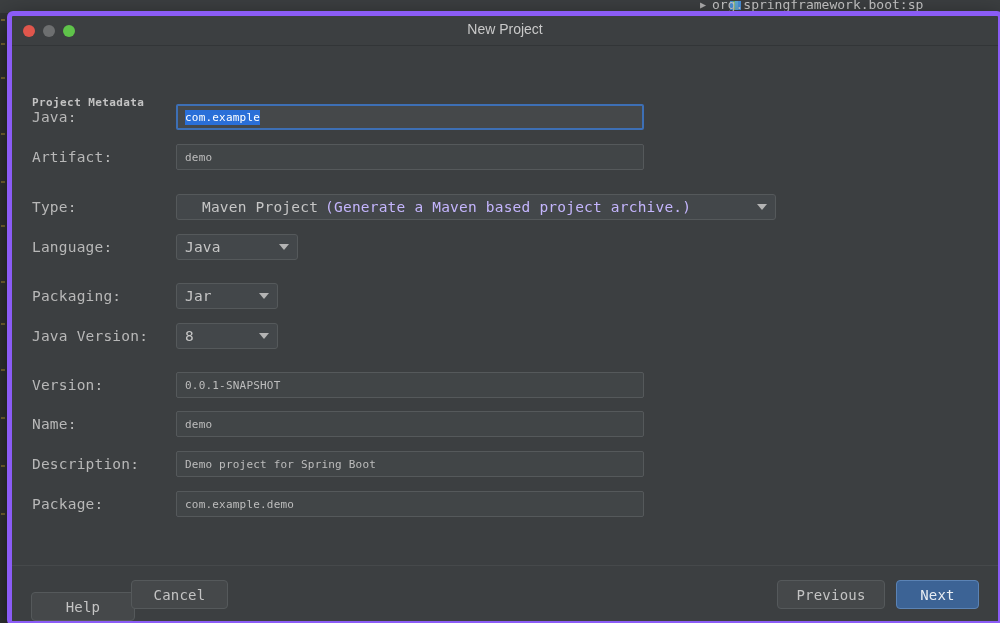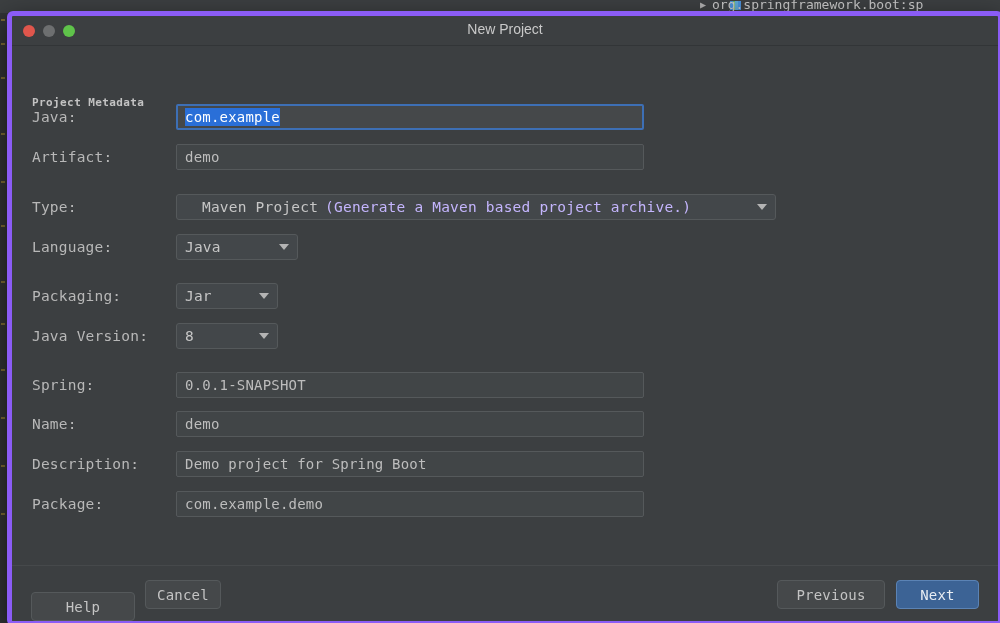--- a/index.html
+++ b/index.html
@@ -148,21 +148,21 @@
     flex: none;
   }
 
   .text-field {
     height: 26px;
     box-sizing: border-box;
     background: #414547;
     border: 1px solid #55595b;
     border-radius: 2px;
     color: #bdbdbd;
-    font-size: 14px;
+    font-size: 11px;
     font-family: "DejaVu Sans Mono", monospace;
     display: flex;
     align-items: center;
     padding: 0 8px;
     letter-spacing: 0.2px;
   }
   .text-field.focused {
     border: 2px solid #3d6fb5;
     background: #45484a;
     padding: 0 7px;
@@ -310,21 +310,21 @@
           </div>
         </div>
         <div class="form-row" style="top: 277px;">
           <div class="row-label">Java Version:</div>
           <div class="combo" style="width: 102px;">
             <span>8</span>
             <span class="combo-arrow"></span>
           </div>
         </div>
         <div class="form-row" style="top: 326px;">
-          <div class="row-label">Spring:</div>
+          <div class="row-label">Version:</div>
           <div class="text-field" style="width: 468px;">
             <span>0.0.1-SNAPSHOT</span>
           </div>
         </div>
         <div class="form-row" style="top: 365px;">
           <div class="row-label">Name:</div>
           <div class="text-field" style="width: 468px;">
             <span>demo</span>
           </div>
         </div>
@@ -338,17 +338,17 @@
           <div class="row-label">Package:</div>
           <div class="text-field" style="width: 468px;">
             <span>com.example.demo</span>
           </div>
         </div>
       </div>
   </div>
 
   <div id="dialog-footer">
       <div class="btn" style="left: 19px; width: 104px; margin-top: 12px;">Help</div>
-      <div class="btn" style="left: 119px; width: 76px; margin-left: 14px;">Cancel</div>
+      <div class="btn" style="left: 119px; width: 97px;">Cancel</div>
       <div class="btn" style="left: 765px; width: 108px;">Previous</div>
       <div class="btn primary" style="left: 884px; width: 83px;">Next</div>
     </div>
 </div>
 
 </body></html>

